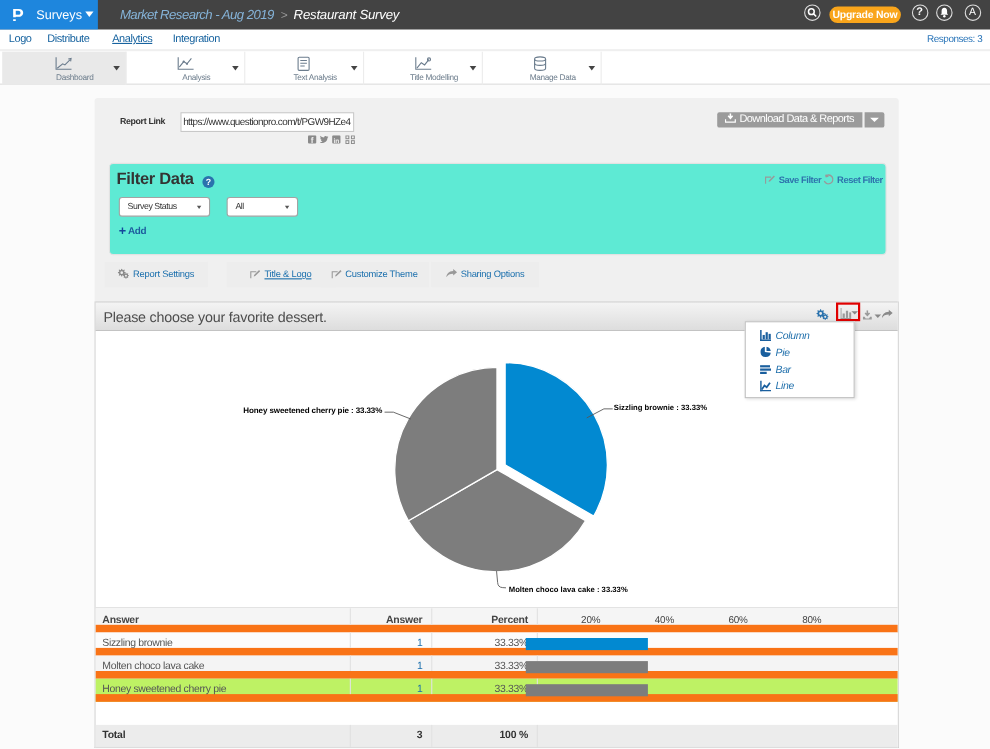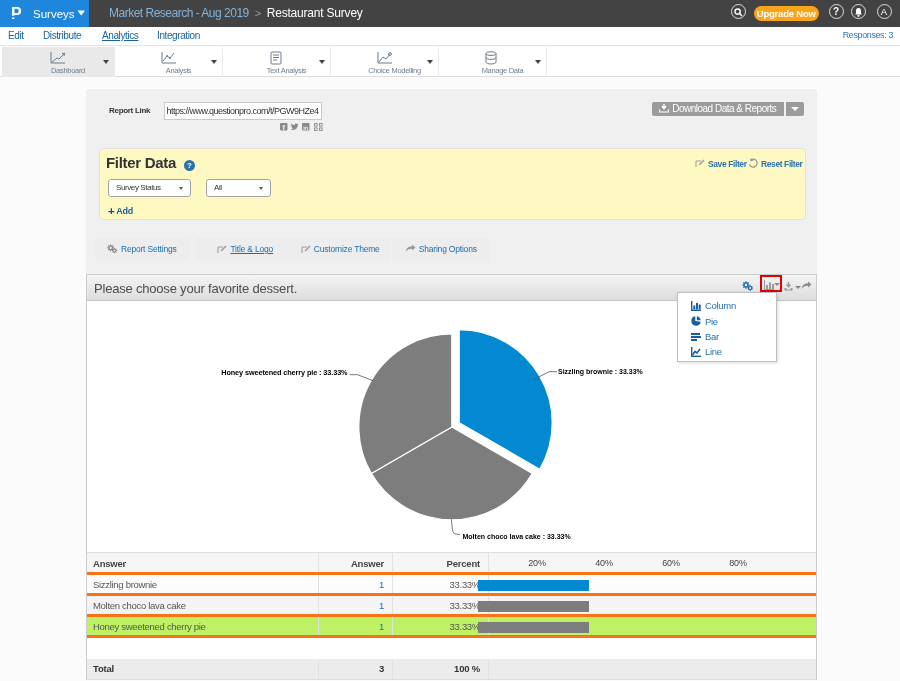--- a/index.html
+++ b/index.html
@@ -2,21 +2,21 @@
 <html><head>
 <meta charset="utf-8">
 <style>
 * { margin:0; padding:0; box-sizing:border-box; }
 html,body { width:900px; height:681px; background:#fbfbfb; font-family:"Liberation Sans", sans-serif; overflow:hidden; }
 #page { position:relative; width:900px; height:681px; }
 
 
 #topbar { position:absolute; left:0; top:0; width:900px; height:27px; background:#434343; }
 #logo { position:absolute; left:0; top:0; width:89px; height:27px; background:#1e86dd; }
-#crumb { position:absolute; left:109px; top:0; height:27px; line-height:27px; font-size:12px; letter-spacing:-0.5px; color:#85b3d8; }
+#crumb { position:absolute; left:109px; top:0; height:27px; line-height:27px; font-size:12px; letter-spacing:-0.5px; color:#85b3d8;font-style:italic; }
 #crumb .sep { color:#9a9a9a; padding:0 6px; font-size:11px; }
 #crumb .white { color:#fff; letter-spacing:-0.2px; }
 .circ { position:absolute; top:4px; width:15px; height:15px; border:1px solid #ddd; border-radius:50%; color:#fff; text-align:center; }
 #upgrade { position:absolute; left:753.5px; top:5.5px; width:65.5px; height:15px; background:#f9a51b; border-radius:8px; color:#fff; font-size:9.5px; letter-spacing:-0.2px; font-weight:bold; text-align:center; line-height:15px; }
 
 
 #nav { position:absolute; left:0; top:27px; width:900px; height:19px; background:#fff; border-bottom:1px solid #e4e4e4; font-size:10px; letter-spacing:-0.4px; color:#17639f; }
 #nav span { position:absolute; top:3px; }
 #resp { position:absolute; right:7px; top:4px; color:#2b76b9; font-size:9px; letter-spacing:-0.4px; }
 
@@ -35,21 +35,21 @@
 #rl-input { position:absolute; left:77.5px; top:12.5px; width:158px; height:18px; background:#fff; border:1px solid #c8c8c8; font-size:9px; letter-spacing:-0.5px; color:#333; line-height:16px; padding-left:2px; white-space:nowrap; overflow:hidden; }
 #social { position:absolute; left:194px; top:33.5px; width:43px; height:8px; }
 
 
 #dl-btn { position:absolute; left:566px; top:12.5px; width:152px; height:14px; }
 #dl-main { position:absolute; left:0; top:0; width:131.5px; height:14px; background:#9b9b9b; border-radius:2px 0 0 2px; color:#fff; font-size:10px; letter-spacing:-0.5px; line-height:14px; text-align:center; white-space:nowrap; }
 #dl-car { position:absolute; left:133.5px; top:0; width:18px; height:14px; background:#9b9b9b; border-radius:0 2px 2px 0; }
 #dl-car:after { content:""; position:absolute; left:5px; top:5px; border-left:4px solid transparent; border-right:4px solid transparent; border-top:4.5px solid #fff; }
 
 
-#filter { position:absolute; left:13px; top:59px; width:707px; height:72px; background:#fef9c3; border:1px solid #e2e2e2; border-radius:4px; }
+#filter { position:absolute; left:13px; top:59px; width:707px; height:84px; background:#5eead4; border:1px solid #e2e2e2; border-radius:4px; }
 #f-title { position:absolute; left:6px; top:5px; font-size:15px; letter-spacing:-0.3px; font-weight:bold; color:#333; }
 #f-q { position:absolute; left:84px; top:11px; width:11px; height:11px; border-radius:50%; background:#2a72ad; color:#fff; font-size:8px; font-weight:bold; text-align:center; line-height:11px; }
 .sel { position:absolute; top:30px; height:18px; background:#fff; border:1px solid #a3a3a3; border-radius:3px; font-size:8px; letter-spacing:-0.4px; color:#333; line-height:16px; padding-left:7px; }
 .sel:after { content:""; position:absolute; right:7px; top:7px; border-left:2.8px solid transparent; border-right:2.8px solid transparent; border-top:3.5px solid #555; }
 #add { position:absolute; left:8px; top:56px; font-size:9px; letter-spacing:-0.3px; color:#1d5c9e; font-weight:bold; }
 #add b { font-size:11.5px; font-weight:bold; vertical-align:-1px; color:#14489c; }
 .flink { position:absolute; top:9px; font-size:8.5px; letter-spacing:-0.4px; font-weight:bold; color:#2e74ad; white-space:nowrap; }
 
 
 .stab { position:absolute; top:149px; height:23px; background:#ededed; font-size:8.5px; letter-spacing:-0.2px; color:#1a6fad; text-align:center; line-height:23px; white-space:nowrap; }
@@ -59,26 +59,26 @@
 #qhead { position:absolute; left:0; top:0; width:729px; height:27px; background:linear-gradient(180deg,#f4f4f4,#dddddd); border-top:1px solid #ccc; border-bottom:1px solid #c3c3c3; }
 #qtitle { position:absolute; left:7px; top:6px; font-size:13px; letter-spacing:-0.2px; color:#4d4d4d; }
 #redbox { position:absolute; left:672.5px; top:0; width:22px; height:17.5px; border:2.5px solid #e00000; background:transparent; }
 
 
 #chart { position:absolute; left:0; top:27px; width:729px; height:251px; background:#fff; }
 .plabel { position:absolute; font-size:7px; font-weight:bold; color:#000; white-space:nowrap; }
 
 
 #ddown { position:absolute; left:677px; top:292px; width:100px; height:70px; background:#fff; border:1px solid #c0c0c0; box-shadow:1px 1px 3px rgba(0,0,0,0.15); z-index:50; }
-.dditem { position:absolute; left:13px; height:15px; font-size:9.5px; letter-spacing:-0.3px; color:#2472ad; line-height:15px; }
+.dditem { position:absolute; left:13px; height:15px; font-size:9.5px; letter-spacing:-0.3px; color:#2472ad; line-height:15px;font-style:italic; }
 .dditem svg { vertical-align:-1.5px; margin-right:4px; }
 
 
 #tbl { position:absolute; left:0; top:278px; width:729px; height:128px; border-top:1px solid #ddd; background:#fff; }
-.trow { position:absolute; left:0; width:729px; border-bottom:3px solid #f97316; }
+.trow { position:absolute; left:0; width:729px; border-bottom:7px solid #f97316; }
 .tc { position:absolute; top:0; height:100%; }
 .c1 { left:0; width:232px; border-right:1px solid #e2e2e2; }
 .c2 { left:232px; width:74px; border-right:1px solid #e2e2e2; text-align:right; }
 .c3 { left:322px; width:80px; border-right:1px solid #e2e2e2; text-align:right; }
 .c4 { left:386px; width:343px; }
 .tc span.pad { display:block; padding:0 8px 0 6px; }
 .bar { position:absolute; left:5px; top:5px; height:11px; }
 .axl { position:absolute; top:0; transform:translateX(-50%); font-weight:normal; color:#444; }
 </style>
 </head>
@@ -106,21 +106,21 @@
     <div class="circ" style="left:850.5px;">
       <svg width="13" height="13" viewBox="0 0 13 13">
           <path d="M6.5 2 C4.8 2 4 3.3 4 5 L4 7.2 L3 8.5 L10 8.5 L9 7.2 L9 5 C9 3.3 8.2 2 6.5 2 Z" fill="#fff"></path>
           <circle cx="6.5" cy="9.8" r="1.1" fill="#fff"></circle>
         </svg>
     </div>
     <div class="circ" style="left:876.5px; font-size:9.5px; line-height:14px;">A</div>
   </div>
 
   <div id="nav">
-    <span style="left:8px;">Edit</span>
+    <span style="left:8px;">Logo</span>
     <span style="left:43px;">Distribute</span>
     <span style="left:102px; text-decoration:underline;">Analytics</span>
     <span style="left:157px;">Integration</span>
     <span id="resp">Responses: 3</span>
   </div>
 
   <div id="tabs">
     <div class="tab" style="left:2px; width:113px; background:#e9e9e9;">
       <svg class="ic" width="18" height="14" viewBox="0 0 18 14">
           <path d="M2 1 L2 12 L16 12" stroke="#6b7c8d" stroke-width="1" fill="none"></path>
@@ -149,21 +149,21 @@
         </svg>
       <div class="lbl">Text Analysis</div>
         <div class="car"></div>
     </div>
     <div class="tab" style="left:331px;">
       <svg class="ic" width="18" height="14" viewBox="0 0 18 14">
           <path d="M2 1 L2 12 L16 12" stroke="#6b7c8d" stroke-width="1" fill="none"></path>
           <path d="M3 11 L7 6 L10 8 L14 3" stroke="#6b7c8d" stroke-width="1" fill="none"></path>
           <circle cx="14" cy="3" r="1.4" fill="none" stroke="#6b7c8d"></circle>
         </svg>
-      <div class="lbl">Choice Modelling</div>
+      <div class="lbl">Title Modelling</div>
         <div class="car"></div>
     </div>
     <div class="tab" style="left:439px;">
       <svg class="ic" width="14" height="14" viewBox="0 0 14 14">
           <ellipse cx="7" cy="2.6" rx="5" ry="1.9" stroke="#6b7c8d" fill="none"></ellipse>
           <path d="M2 2.6 L2 11 C2 12.2 4.2 13 7 13 C9.8 13 12 12.2 12 11 L12 2.6" stroke="#6b7c8d" fill="none"></path>
           <path d="M2 6.5 C2 7.6 4.2 8.4 7 8.4 C9.8 8.4 12 7.6 12 6.5" stroke="#6b7c8d" fill="none"></path>
         </svg>
       <div class="lbl">Manage Data</div>
         <div class="car"></div>
@@ -210,21 +210,21 @@
       <div class="flink" style="left:648px;"><svg width="10" height="10" viewBox="0 0 10 10" style="vertical-align:-1.5px; margin-right:3px;">
             <path d="M2.3 2.3 A4 4 0 1 1 1.4 6.5" stroke="#999" stroke-width="1.2" fill="none"></path>
             <path d="M2.6 0.2 L2.6 3.4 L5.6 2.6 Z" fill="#999"></path>
           </svg>Reset Filter</div>
     </div>
 
     <div class="stab" style="left:9px; width:93.5px;"><svg width="11" height="10" viewBox="0 0 12 10.5" style="vertical-align:-1.5px; margin-right:3px;">
           <path d="M3.66 0.12 L4.34 0.12 L4.81 1.42 L5.25 1.61 L6.50 1.01 L6.99 1.50 L6.39 2.75 L6.58 3.19 L7.88 3.66 L7.88 4.34 L6.58 4.81 L6.39 5.25 L6.99 6.50 L6.50 6.99 L5.25 6.39 L4.81 6.58 L4.34 7.88 L3.66 7.88 L3.19 6.58 L2.75 6.39 L1.50 6.99 L1.01 6.50 L1.61 5.25 L1.42 4.81 L0.12 4.34 L0.12 3.66 L1.42 3.19 L1.61 2.75 L1.01 1.50 L1.50 1.01 L2.75 1.61 L3.19 1.42 Z M5.30 4.00 A1.3 1.3 0 1 0 2.70 4.00 A1.3 1.3 0 1 0 5.30 4.00 Z" fill="#8a8a8a" fill-rule="evenodd"></path>
           <path d="M7.94 4.01 L8.46 4.01 L8.83 5.00 L9.17 5.14 L10.13 4.70 L10.50 5.07 L10.06 6.03 L10.20 6.37 L11.19 6.74 L11.19 7.26 L10.20 7.63 L10.06 7.97 L10.50 8.93 L10.13 9.30 L9.17 8.86 L8.83 9.00 L8.46 9.99 L7.94 9.99 L7.57 9.00 L7.23 8.86 L6.27 9.30 L5.90 8.93 L6.34 7.97 L6.20 7.63 L5.21 7.26 L5.21 6.74 L6.20 6.37 L6.34 6.03 L5.90 5.07 L6.27 4.70 L7.23 5.14 L7.57 5.00 Z M9.20 7.00 A1.0 1.0 0 1 0 7.20 7.00 A1.0 1.0 0 1 0 9.20 7.00 Z" fill="#8a8a8a" fill-rule="evenodd"></path>
         </svg>Report Settings</div>
-    <div class="stab" style="left:110px; width:98.5px;text-decoration:underline;"><svg width="10" height="10" viewBox="0 0 10 10" style="vertical-align:-1.5px; margin-right:3px;">
+    <div class="stab" style="left:120px; width:98.5px;text-decoration:underline;"><svg width="10" height="10" viewBox="0 0 10 10" style="vertical-align:-1.5px; margin-right:3px;">
           <path d="M1 9 L1 3 L6 3" stroke="#999" fill="none"></path>
           <path d="M4 6 L8.5 1.5 L9.5 2.5 L5 7 L3.7 7.3 Z" fill="#999"></path>
         </svg>Title &amp; Logo</div>
     <div class="stab" style="left:205px; width:98.5px;"><svg width="10" height="10" viewBox="0 0 10 10" style="vertical-align:-1.5px; margin-right:3px;">
           <path d="M1 9 L1 3 L6 3" stroke="#999" fill="none"></path>
           <path d="M4 6 L8.5 1.5 L9.5 2.5 L5 7 L3.7 7.3 Z" fill="#999"></path>
         </svg>Customize Theme</div>
     <div class="stab" style="left:305.5px; width:98.5px;"><svg width="11" height="9" viewBox="0 0 11 9" style="vertical-align:-1px; margin-right:3px;">
           <path d="M7 0.5 L10.5 3.5 L7 6.5 L7 4.8 C4 4.8 2 5.8 0.8 8 C0.8 5 3 2.5 7 2.3 Z" fill="#999"></path>
         </svg>Sharing Options</div>

